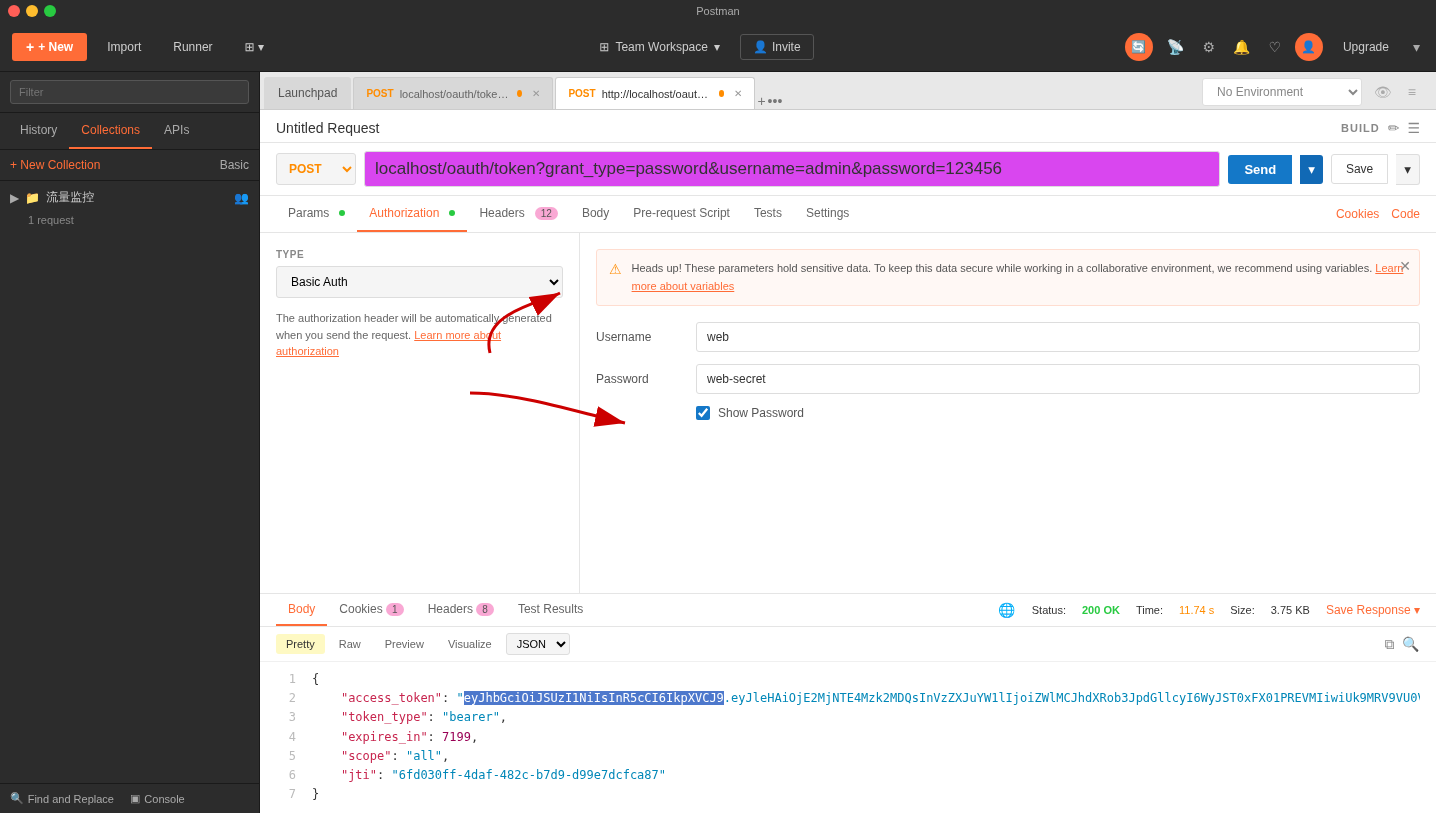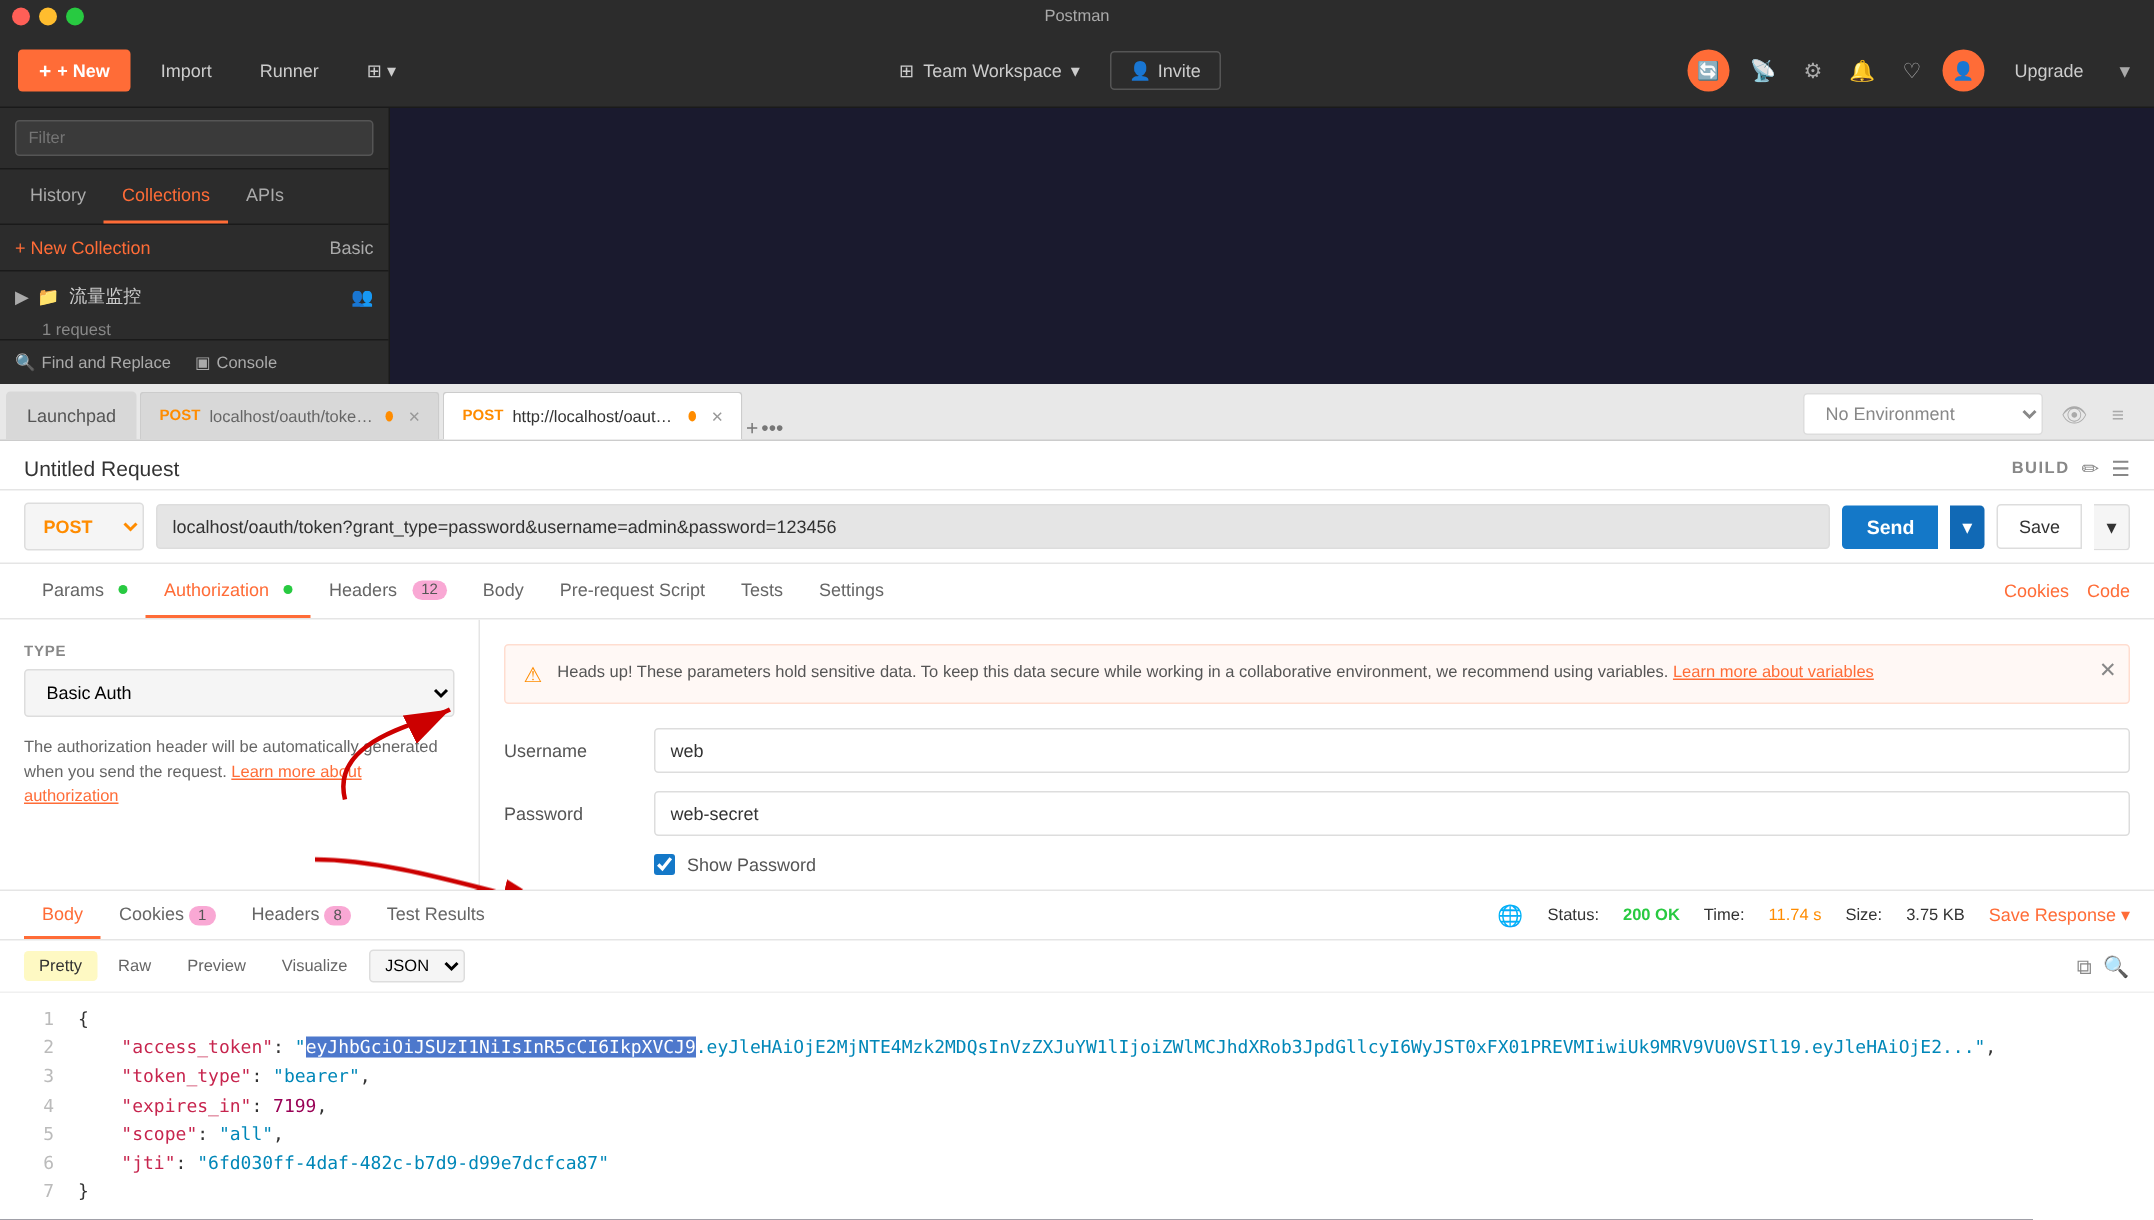--- a/index.html
+++ b/index.html
@@ -84,21 +84,21 @@
       display: flex;
       align-items: center;
       gap: 4px;
     }
     .top-right { display: flex; align-items: center; gap: 10px; }
     .icon-btn { background: none; border: none; color: #aaa; cursor: pointer; font-size: 14px; padding: 4px; }
     .avatar-btn { width: 28px; height: 28px; border-radius: 50%; background: #ff6c37; border: none; cursor: pointer; display: flex; align-items: center; justify-content: center; color: white; font-size: 12px; }
     .upgrade-btn { background: transparent; color: #ccc; border: none; padding: 5px 10px; font-size: 12px; cursor: pointer; }
 
     
-    .main-layout { display: flex; height: calc(813px - 72px); flex-direction: column; }
+    .main-layout { display: flex; height: calc(813px - 72px); }
 
     
     .sidebar {
       width: 260px;
       background: #2c2c2c;
       border-right: 1px solid #1a1a1a;
       display: flex;
       flex-direction: column;
       flex-shrink: 0;
     }
@@ -234,23 +234,23 @@
       font-weight: 700;
       color: #ff8c00;
       cursor: pointer;
       min-width: 80px;
     }
     .url-input {
       flex: 1;
       border: 1px solid #ddd;
       border-radius: 3px;
       padding: 7px 10px;
-      font-size: 12px;
+      font-size: 17px;
       color: #333;
-      background: #e5e5e5;
+      background: #d946ef;
     }
     .send-btn {
       background: #1478c8;
       color: white;
       border: none;
       padding: 7px 16px;
       border-radius: 3px 0 0 3px;
       font-size: 13px;
       font-weight: 600;
       cursor: pointer;

